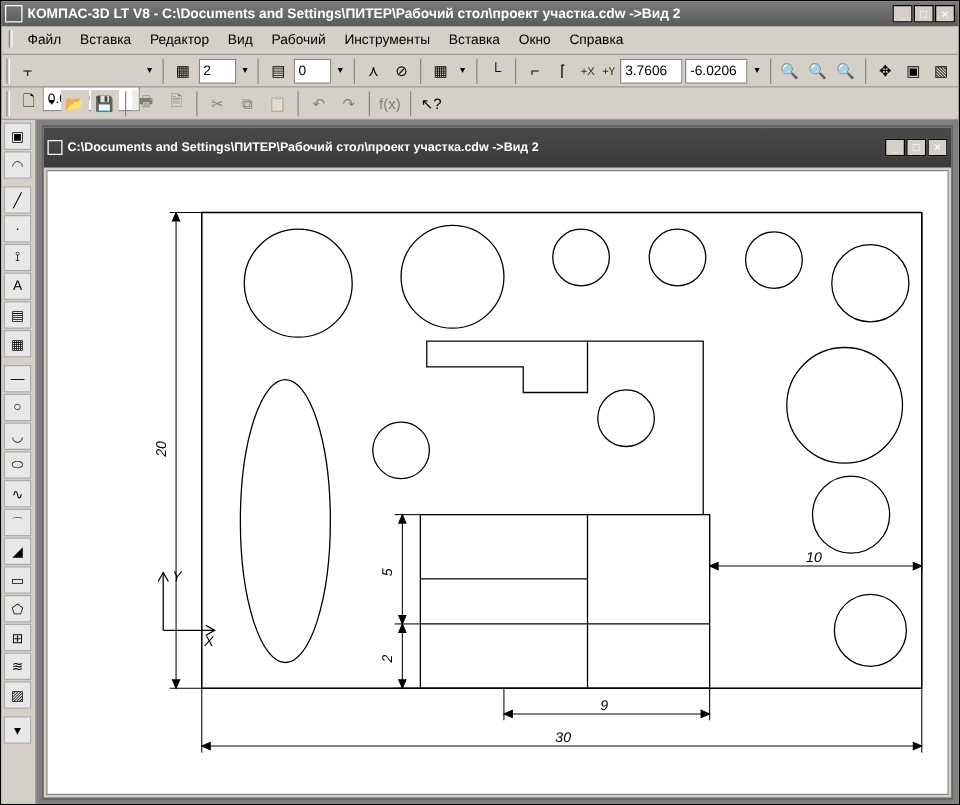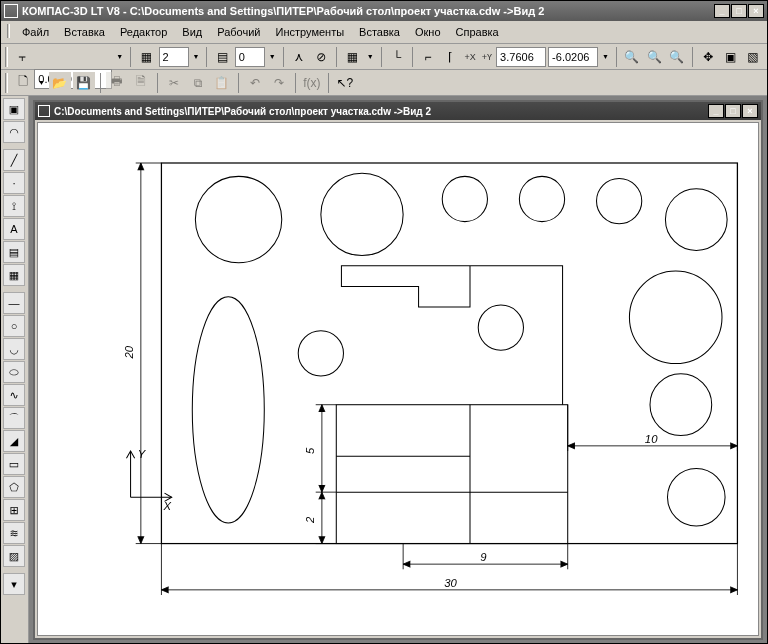--- a/index.html
+++ b/index.html
@@ -18,21 +18,21 @@
   .sep { width:1px; height:20px; background:#888; margin:0 3px; }
   .grip2 { width:3px; height:20px; border-left:1px solid #888; border-right:1px solid #fff; margin-right:2px;}
   .coord-label { font-size:9px; padding:0 2px; color:#333; }
   .arrow-down { font-size:7px; padding:0 2px; }
   .workarea { position: relative; height: 548px; display:flex; }
   .left-tools { width: 28px; background:#d4d0c8; border-right:1px solid #999; display:flex; flex-direction:column; padding:2px; gap:1px; overflow:hidden; }
   .ltbtn { width:22px; height:22px; border:1px solid #aaa; background:#e8e8e8; display:flex; align-items:center; justify-content:center; cursor:pointer; font-size:11px;}
   .ltbtn.sep2 { border:none; background:transparent; height:4px; }
   .doc-region { flex:1; padding:4px; background:#808080; position:relative; }
   .doc-win { background:#d4d0c8; border:2px solid #666; height:100%; display:flex; flex-direction:column; }
-  .doc-title { background: linear-gradient(#4a4a4a, #3a3a3a); color:#fff; height:18px; display:flex; align-items:center; padding:2px 3px; font-weight:bold; }
+  .doc-title { background: linear-gradient(#4a4a4a, #3a3a3a); color:#fff; height:18px; display:flex; align-items:center; padding:16px 3px; font-weight:bold; }
   .doc-title .title { flex:1; font-size:10px; }
   .canvas-wrap { flex:1; background:#fff; margin:2px; border:1px solid #888; position:relative; overflow:hidden; }
   svg.drawing { width:100%; height:100%; }
 </style>
 </head>
 <body>
 
 <div class="titlebar">
   <span class="icon"></span>
   <span class="title">КОМПАС-3D LT V8 - C:\Documents and Settings\ПИТЕР\Рабочий стол\проект участка.cdw -&gt;Вид 2</span>

